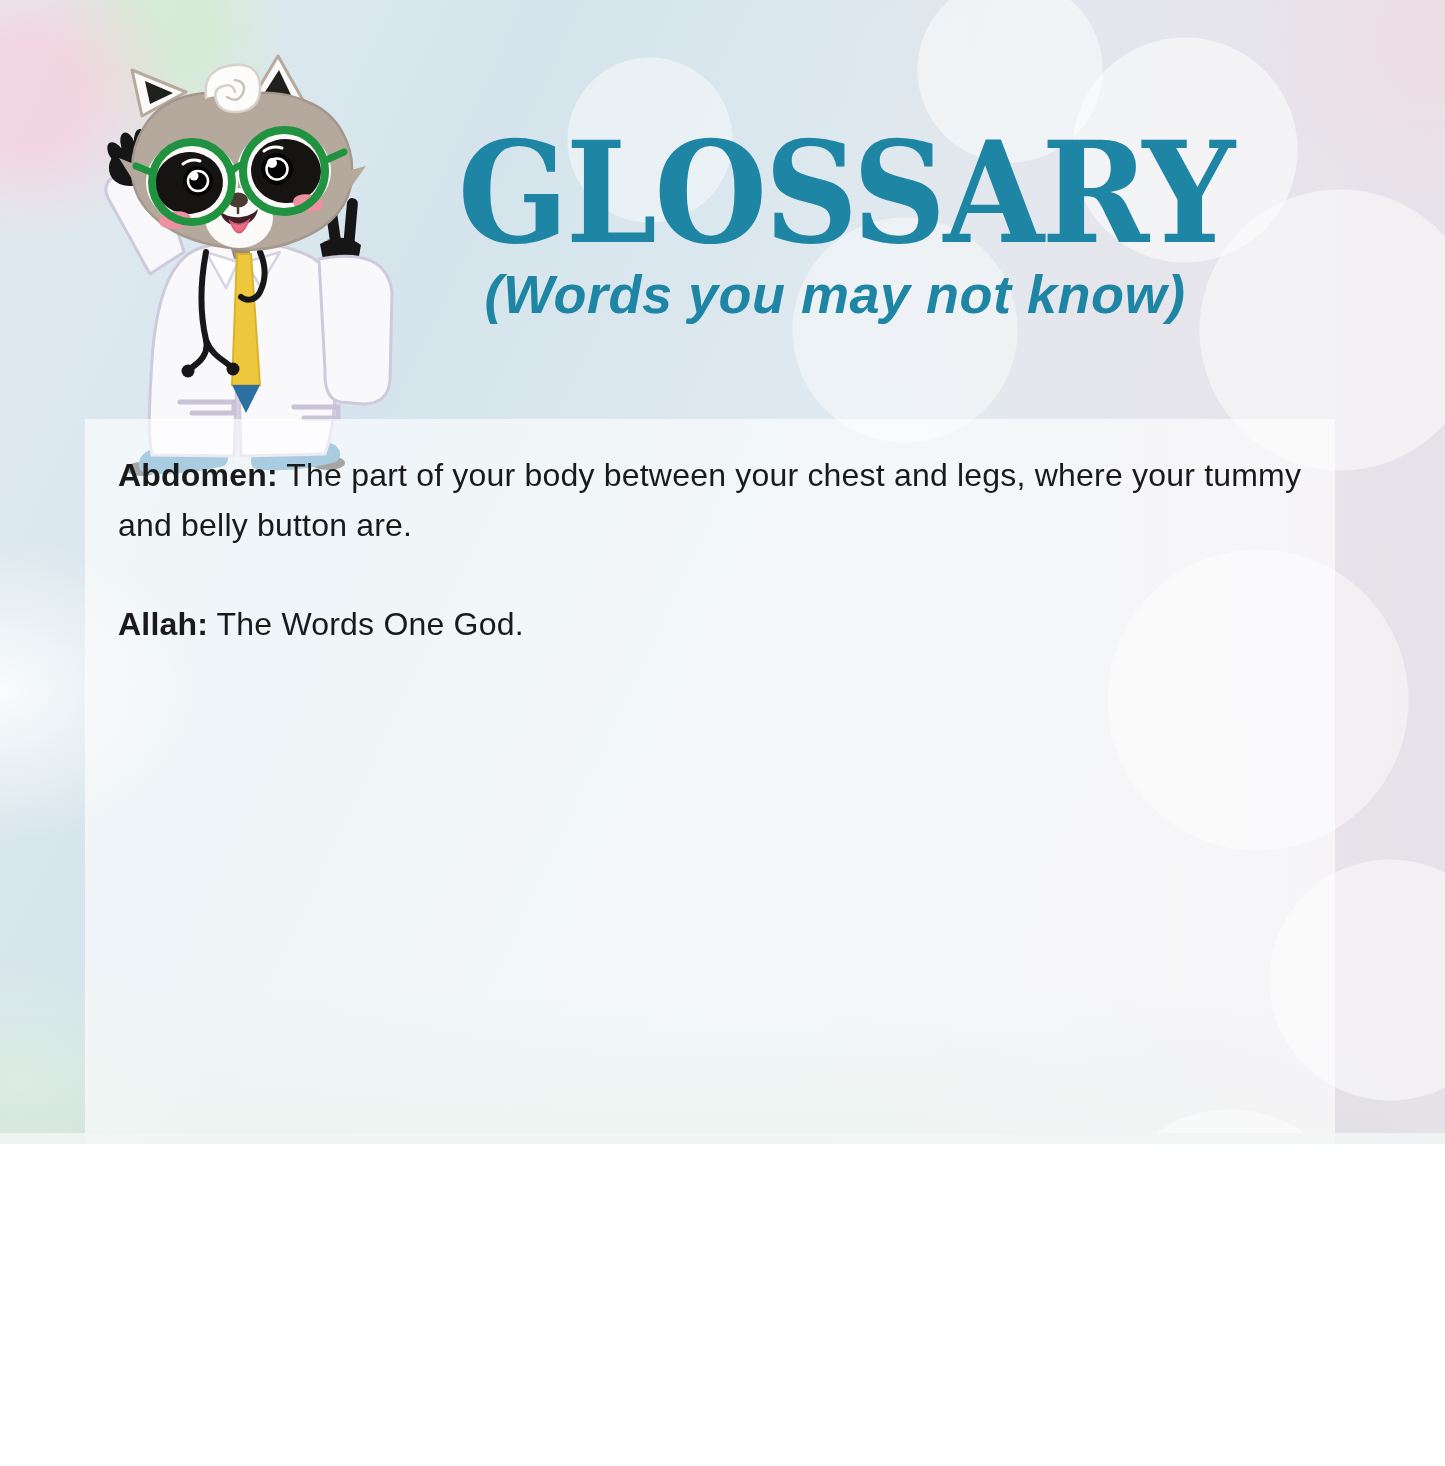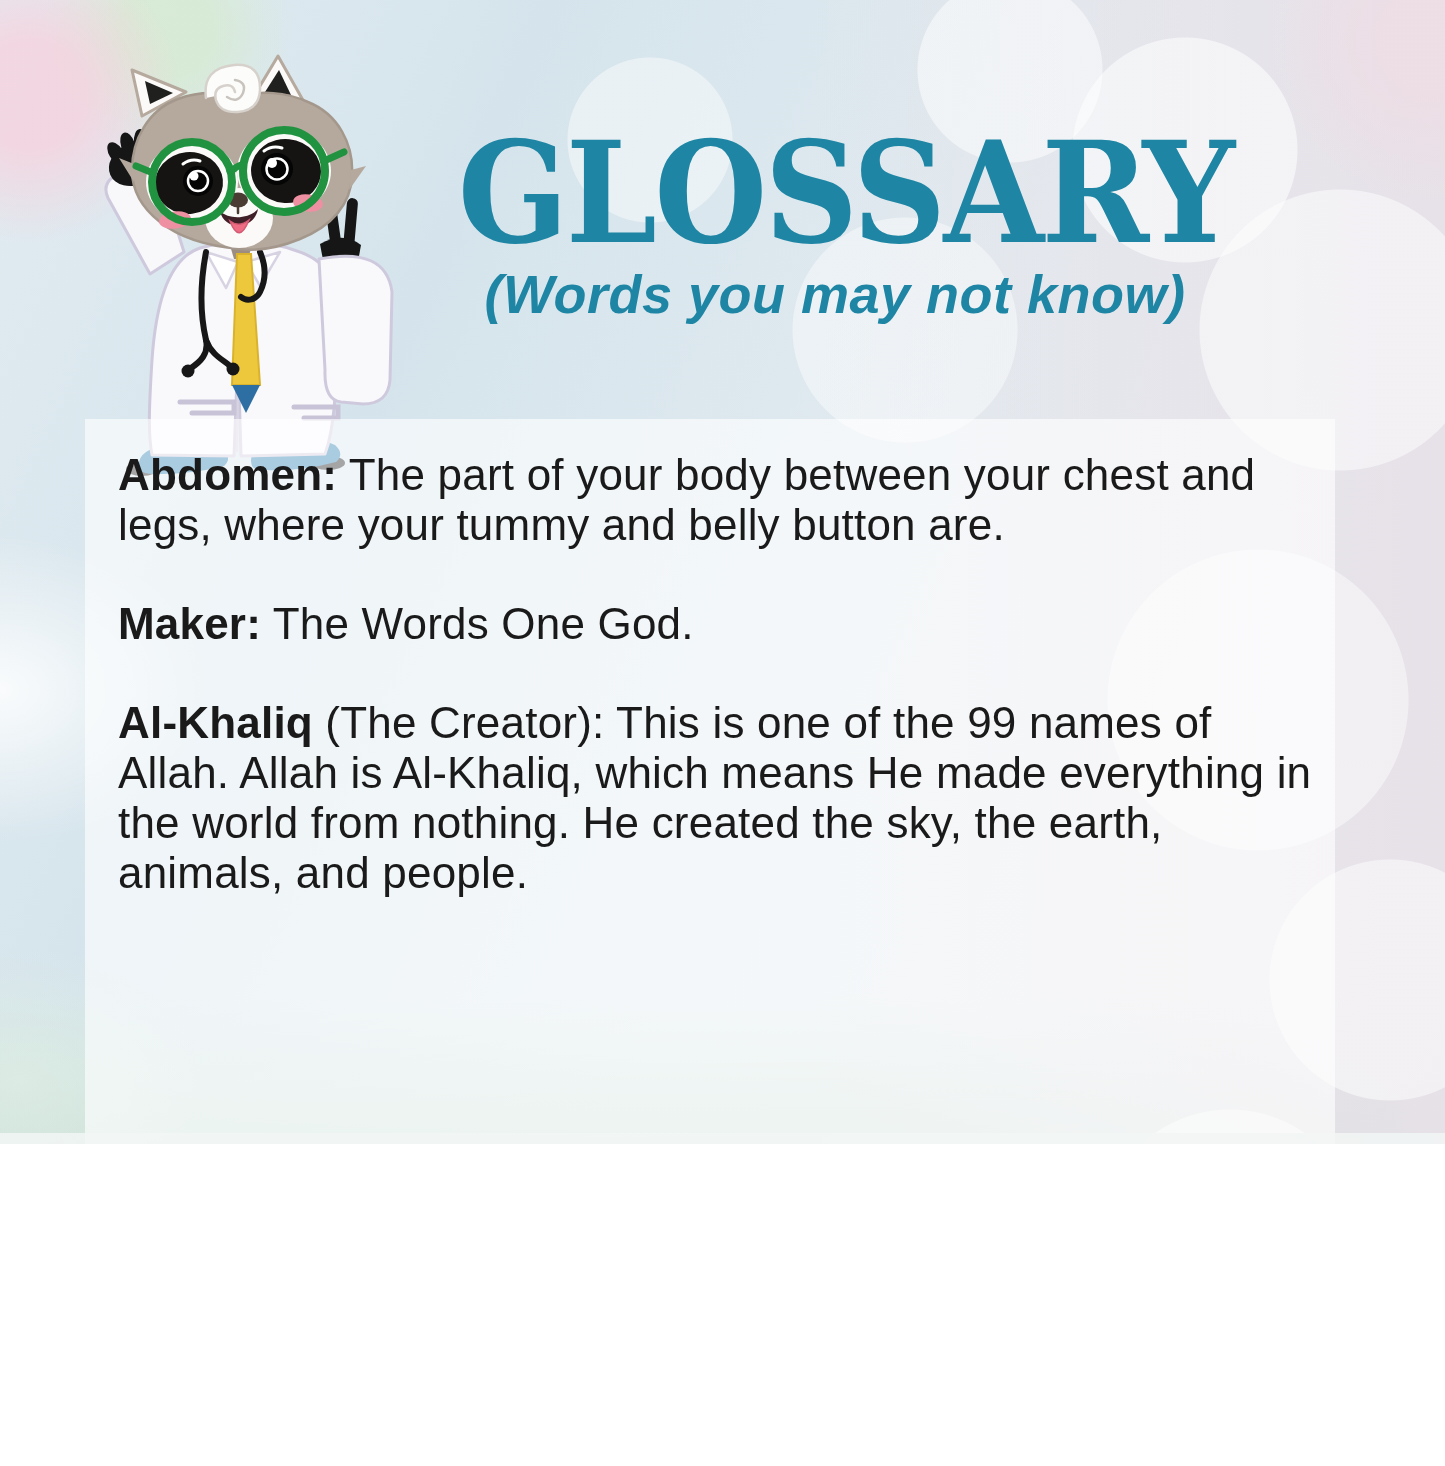--- a/index.html
+++ b/index.html
@@ -67,21 +67,21 @@
   }
   .panel{
     position:absolute;left:85px;top:419px;width:1250px;height:925px;
     background:rgba(255,255,255,0.62);
   }
   .entries{
     position:absolute;left:33px;top:31px;width:1205px;
   }
   .entry{
     margin:0 0 49px 0;
-    font-size:44px;
+    font-size:32px;
     line-height:50px;
     color:#1a1a1a;
     letter-spacing:0.2px;
   }
   .entry b{font-weight:700;}
 </style>
 </head>
 <body>
 
 <div class="page">
@@ -189,22 +189,21 @@
   <header class="titleblock">
     <h1 class="title">GLOSSARY</h1>
     <div class="subtitle">(Words you may not know)</div>
   </header>
 
   <section class="panel">
     <div class="entries">
 
         <p class="entry"><b class="term">Abdomen:</b> <span>The part of your body between your chest and legs, where your tummy and belly button are.</span></p>
 
-        <p class="entry"><b class="term">Maker:</b> <span>The Words One God.</span></p>
-
-        <p class="entry"><b class="term">Al-Khaliq</b> <span>(The Creator): This is one of the 99 names of Allah. Allah is Al-Khaliq, which means He made everything in the world from nothing. He created the sky, the earth, animals, and people.</span></p>
+        <p class="entry"><b class="term">Allah:</b> <span>The Words One God.</span></p>
+
 
 
       </div>
   </section>
 
   <div class="bottom-strip"></div>
 </div>
 
 </body></html>

